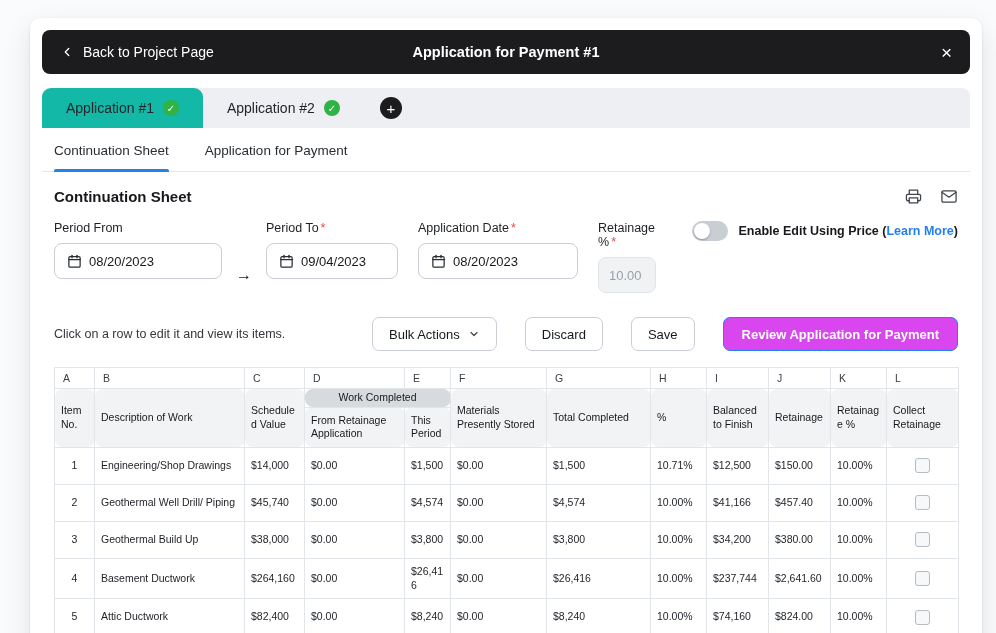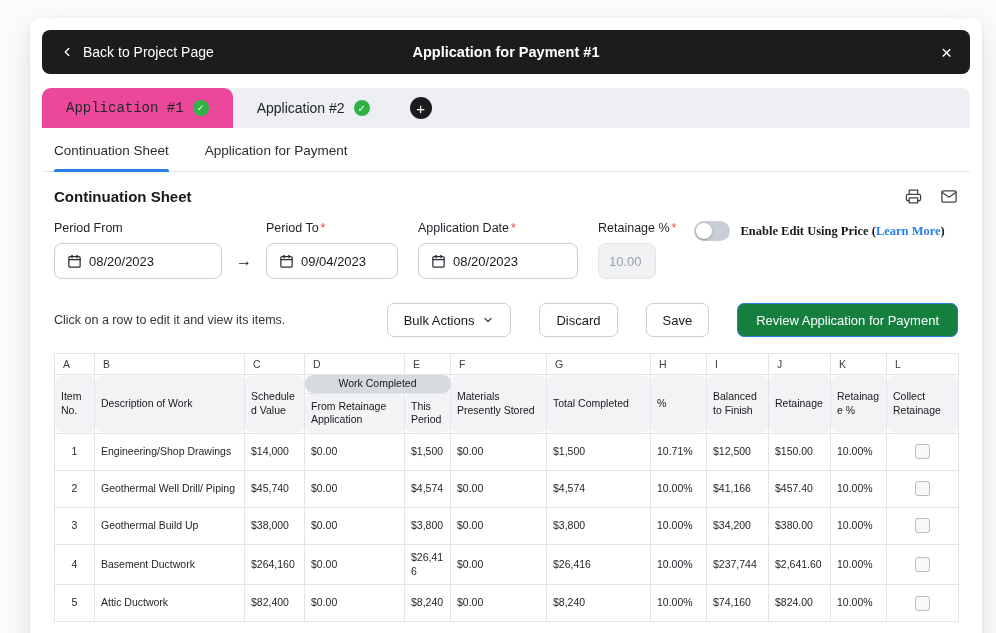--- a/index.html
+++ b/index.html
@@ -32,21 +32,21 @@
   .close-btn { margin-left:auto; font-size:19px; line-height:1; cursor:pointer; z-index:2; }
   
   .tabstrip {
     margin-top:14px; background:#edeff2; border-radius:8px 8px 0 0;
     display:flex; align-items:stretch; height:40px;
   }
   .tab {
     display:flex; align-items:center; gap:9px; padding:0 24px;
     font-size:14px; color:#22262b; cursor:pointer; white-space:nowrap;
   }
-  .tab.active { background:#ec4899; border-radius:9px 9px 0 0;font-family:Liberation Mono, monospace; }
+  .tab.active { background:#14b8a6; border-radius:9px 9px 0 0; }
   .check-circle {
     width:16px; height:16px; border-radius:50%; background:#2FB344;
     color:#fff; font-size:10px; display:flex; align-items:center; justify-content:center;
     flex:none;
   }
   .add-tab {
     width:22px; height:22px; border-radius:50%; background:#1c1c1f; color:#fff;
     font-size:15px; line-height:1; display:flex; align-items:center; justify-content:center;
     margin:auto 0 auto 16px; cursor:pointer;
   }
@@ -79,21 +79,21 @@
   .arrow-cell {
     align-self:flex-end; height:36px; display:flex; align-items:center;
     margin:0 14px; font-size:16px;
   }
   .gap-l { margin-left:20px; }
   .retainage-input {
     width:58px; height:36px; border:1px solid #e1e4e8; background:#f1f2f4;
     border-radius:8px; color:#9aa1a9; font-size:13px; padding:12px 10px;
     font-family:"Liberation Sans", sans-serif;
   }
-  .toggle-block { margin-left:18px;font-family:Liberation Serif, serif; }
+  .toggle-block { margin-left:18px; }
   .toggle-line { display:flex; align-items:center; gap:10px; }
   .toggle {
     width:36px; height:20px; border-radius:10px; background:#c9ced4;
     position:relative; cursor:pointer; flex:none;
   }
   .toggle-knob {
     position:absolute; left:2px; top:2px; width:16px; height:16px; border-radius:50%;
     background:#fff; box-shadow:0 1px 2px rgba(0,0,0,.3);
   }
   .toggle-label { font-size:12.5px; font-weight:700; white-space:nowrap; }
@@ -103,21 +103,21 @@
   .action-row { display:flex; align-items:center; margin-top:24px; }
   .hint { font-size:12.5px; color:#33373c; }
   .action-buttons { margin-left:auto; display:flex; gap:28px; align-items:flex-start; }
   .btn {
     height:34px; padding:0 16px; border:1px solid #c9ced4; border-radius:7px;
     background:#fff; font-size:13px; color:#17191c;
     display:flex; align-items:center; gap:8px; cursor:pointer;
     font-family:"Liberation Sans", sans-serif; white-space:nowrap;
   }
   .btn svg { color:#3f444a; }
-  .btn-primary { background:#15803d; border-color:#2680EB; color:#fff; font-weight:400; padding:0 18px; }
+  .btn-primary { background:#d946ef; border-color:#2680EB; color:#fff; font-weight:700; padding:0 18px; }
   
   .table-wrap { margin-top:16px; }
   table { width:100%; border-collapse:collapse; table-layout:fixed; font-size:10.5px; }
   th, td { border:1px solid #e2e5e9; overflow-wrap:break-word; }
   .letter-cell { padding:4px 8px; font-size:10.5px; color:#3c4043; background:#fff; text-align:left; }
   thead th { background:#f2f3f5; font-weight:400; text-align:left; padding:6px; vertical-align:middle; line-height:1.3; color:#17191c;border-radius:8px; }
   th.group-th { background:#d8dbde; text-align:center; padding:2px 4px; }
   tbody td { padding:6px; height:37px; background:#fff; color:#1d2025; vertical-align:middle; line-height:1.3; }
   td.cell-num { text-align:center; }
   td.cell-check { text-align:center; }

